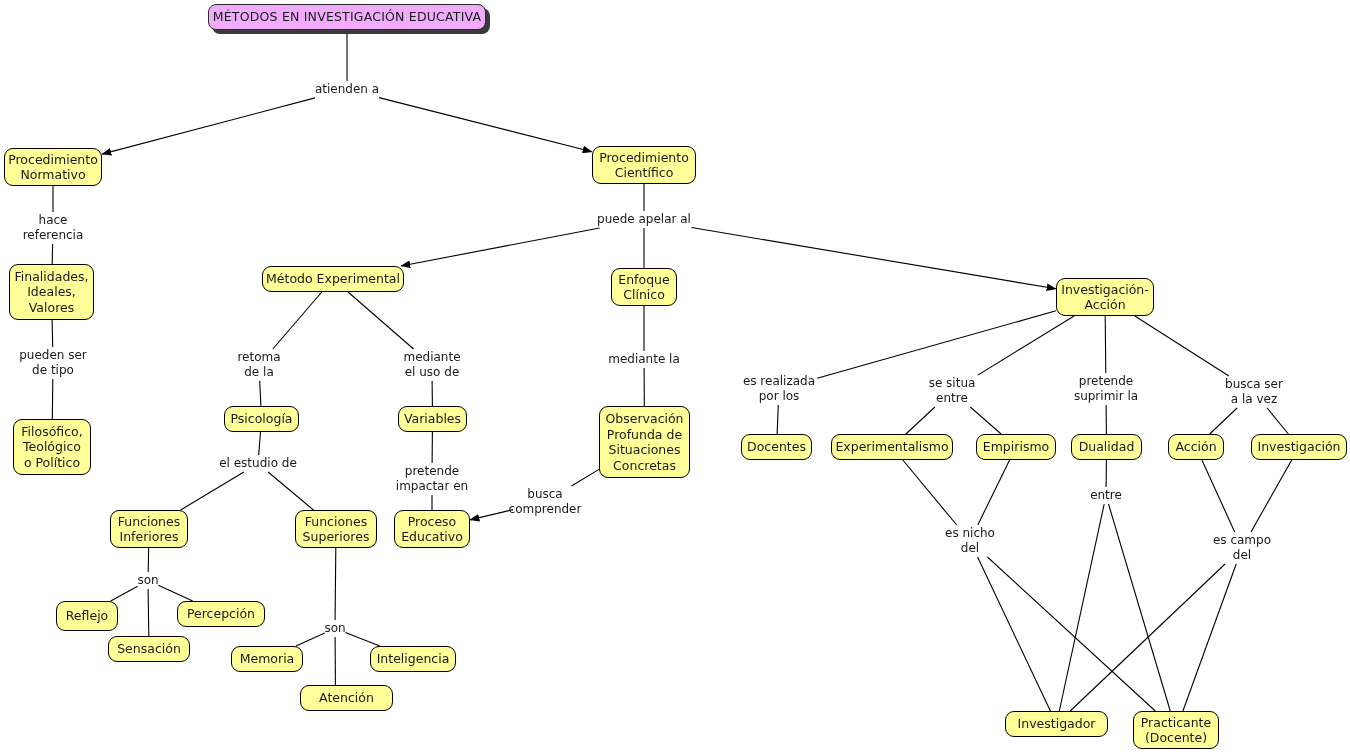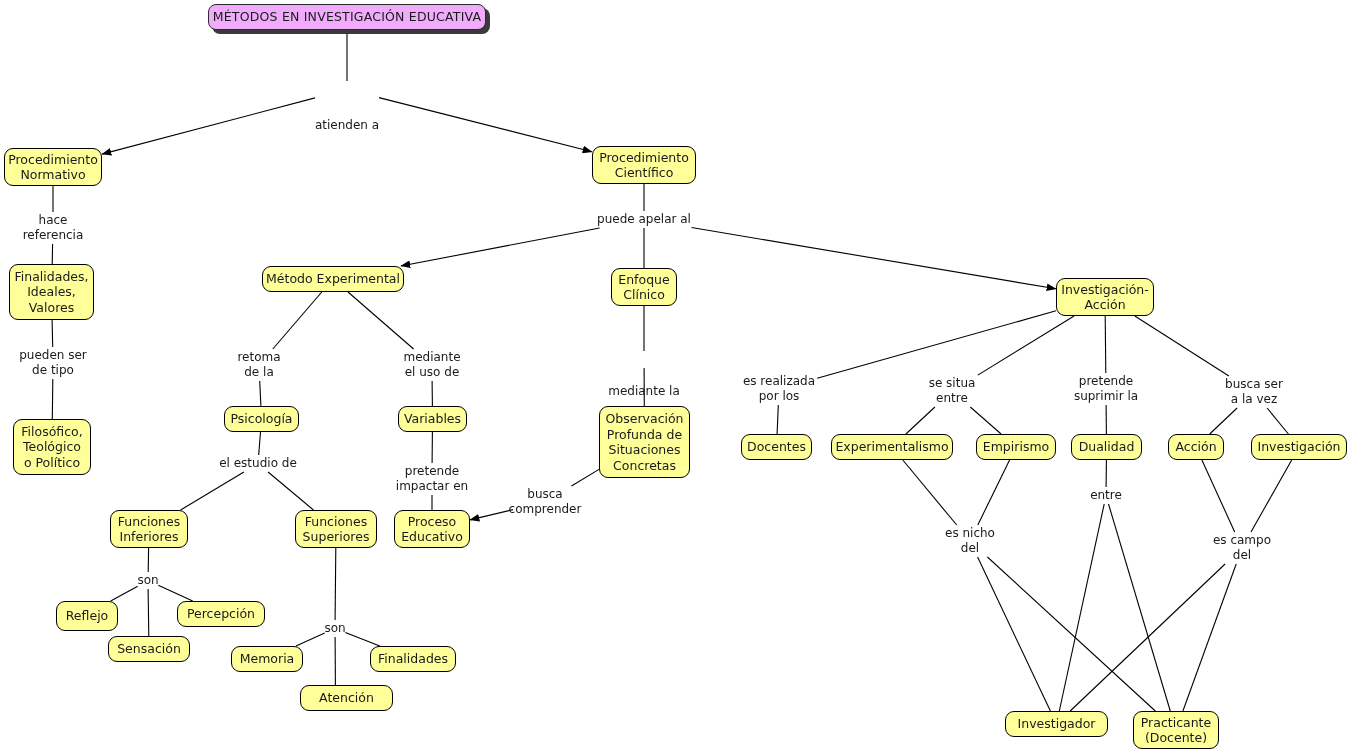--- a/index.html
+++ b/index.html
@@ -156,38 +156,38 @@
       <div class="node" style="left: 110px; top: 510px; width: 78px; height: 38px;">Funciones
 Inferiores</div>
       <div class="node" style="left: 295px; top: 510px; width: 82px; height: 38px;">Funciones
 Superiores</div>
       <div class="node" style="left: 394px; top: 510px; width: 76px; height: 38px;">Proceso
 Educativo</div>
       <div class="node" style="left: 56px; top: 601px; width: 62px; height: 30px;">Reflejo</div>
       <div class="node" style="left: 177px; top: 601px; width: 88px; height: 26px;">Percepción</div>
       <div class="node" style="left: 108px; top: 636px; width: 82px; height: 26px;">Sensación</div>
       <div class="node" style="left: 231px; top: 646px; width: 72px; height: 26px;">Memoria</div>
-      <div class="node" style="left: 370px; top: 646px; width: 86px; height: 26px;">Finalidades</div>
+      <div class="node" style="left: 370px; top: 646px; width: 86px; height: 26px;">Inteligencia</div>
       <div class="node" style="left: 300px; top: 685px; width: 93px; height: 26px;">Atención</div>
       <div class="node" style="left: 1005px; top: 711px; width: 103px; height: 26px;">Investigador</div>
       <div class="node" style="left: 1133px; top: 711px; width: 86px; height: 38px;">Practicante
 (Docente)</div>
     </div>
   <div id="label-layer">
-      <div class="elabel" style="left: 347px; top: 82px; margin-top: 36px;">atienden a</div>
+      <div class="elabel" style="left: 347px; top: 82px;">atienden a</div>
       <div class="elabel" style="left: 53px; top: 213px;">hace
 referencia</div>
       <div class="elabel" style="left: 53px; top: 348px;">pueden ser
 de tipo</div>
       <div class="elabel" style="left: 644px; top: 212px;">puede apelar al</div>
       <div class="elabel" style="left: 259px; top: 350px;">retoma
 de la</div>
       <div class="elabel" style="left: 432px; top: 350px;">mediante
 el uso de</div>
-      <div class="elabel" style="left: 644px; top: 352px; margin-top: 32px;">mediante la</div>
+      <div class="elabel" style="left: 644px; top: 352px;">mediante la</div>
       <div class="elabel" style="left: 258px; top: 456px;">el estudio de</div>
       <div class="elabel" style="left: 432px; top: 464px;">pretende
 impactar en</div>
       <div class="elabel" style="left: 545px; top: 487px;">busca
 comprender</div>
       <div class="elabel" style="left: 148px; top: 573px;">son</div>
       <div class="elabel" style="left: 335px; top: 621px;">son</div>
       <div class="elabel" style="left: 779px; top: 374px;">es realizada
 por los</div>
       <div class="elabel" style="left: 952px; top: 376px;">se situa

